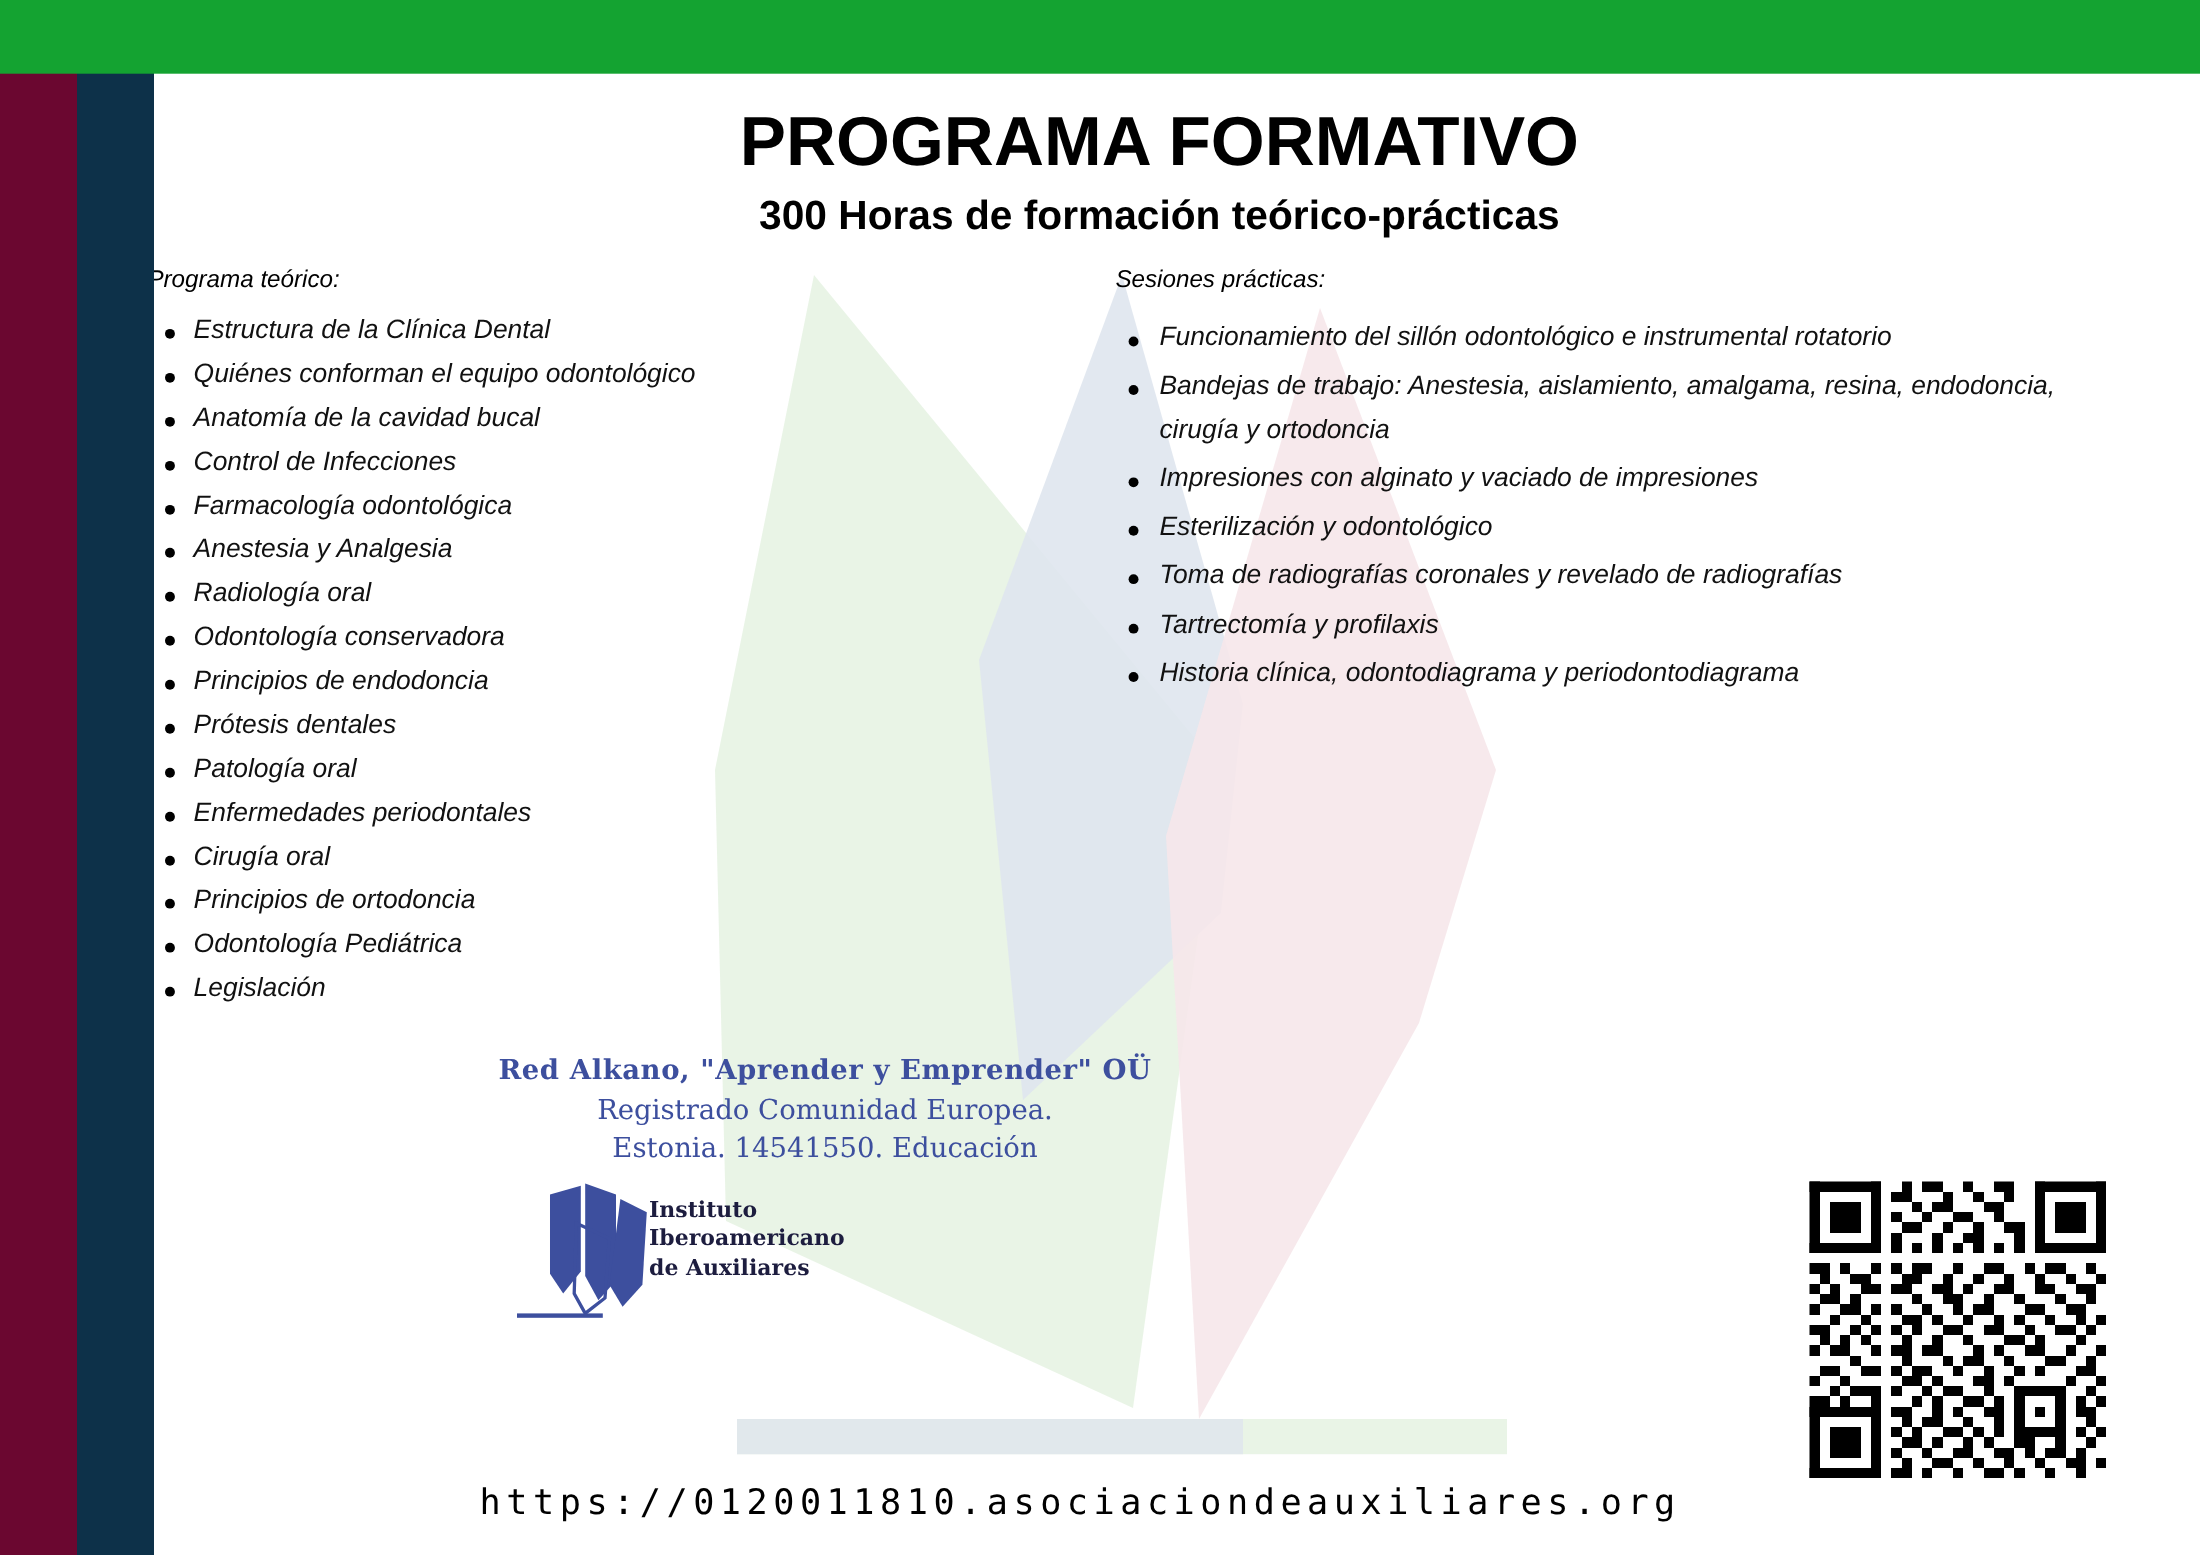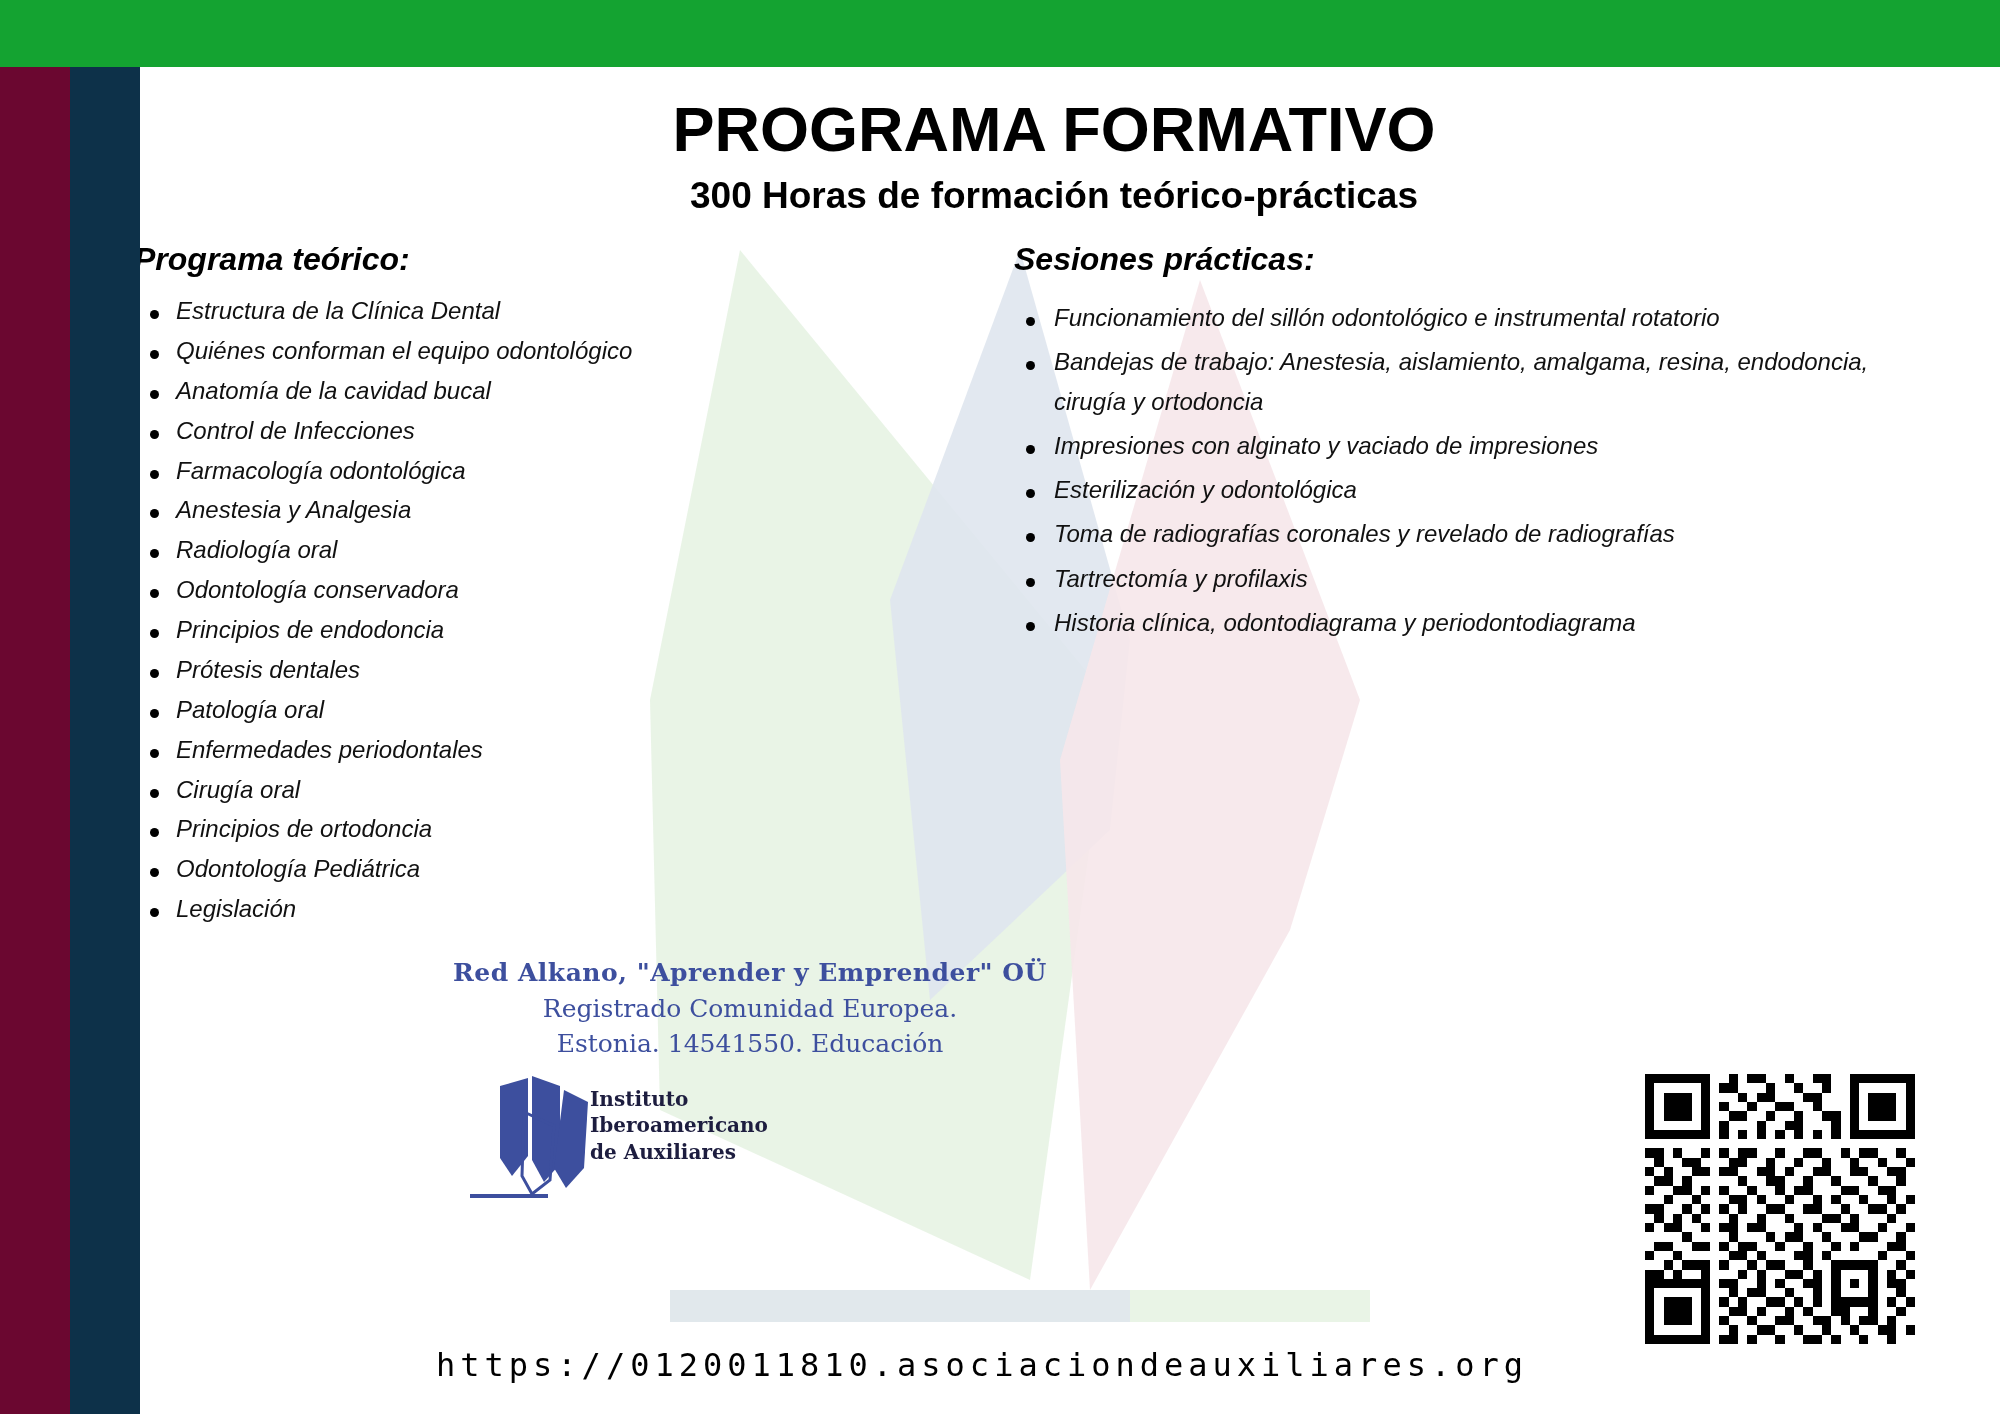--- a/index.html
+++ b/index.html
@@ -83,22 +83,22 @@
     padding-left: 10px;
     box-sizing: border-box;
   }
   .col-right {
     width: 1000px;
     padding-left: 90px;
     box-sizing: border-box;
   }
 
   .col-heading {
-    font-size: 32px;
-    font-weight: bold;
+    font-size: 22px;
+    font-weight: normal;
     font-style: italic;
     color: #000000;
     margin-bottom: 14px;
   }
   .col-heading.right {
     margin-bottom: 20px;
   }
 
   ul.items {
     list-style: none;
@@ -245,21 +245,21 @@
         <li>Legislación</li>
       </ul>
     </div>
 
     <div class="col-right">
       <div class="col-heading right">Sesiones prácticas:</div>
       <ul class="items">
         <li>Funcionamiento del sillón odontológico e instrumental rotatorio</li>
         <li>Bandejas de trabajo: Anestesia, aislamiento, amalgama, resina, endodoncia, cirugía y ortodoncia</li>
         <li>Impresiones con alginato y vaciado de impresiones</li>
-        <li>Esterilización y odontológica</li>
+        <li>Esterilización y odontológico</li>
         <li>Toma de radiografías coronales y revelado de radiografías</li>
         <li>Tartrectomía y profilaxis</li>
         <li>Historia clínica, odontodiagrama y periodontodiagrama</li>
       </ul>
     </div>
 
   </div>
 </div>
 
 <div class="logo-block">

